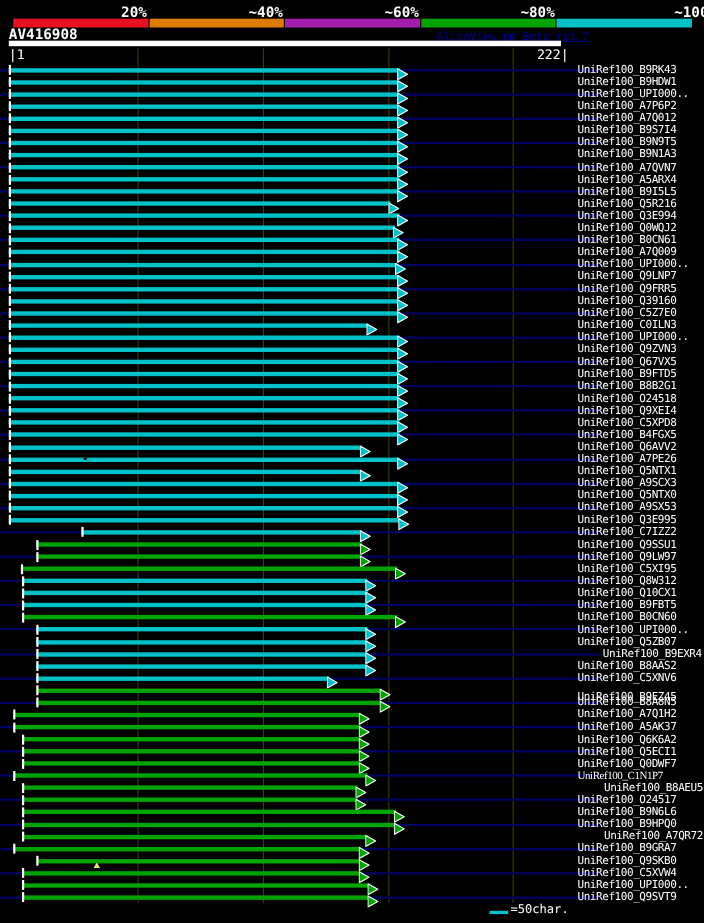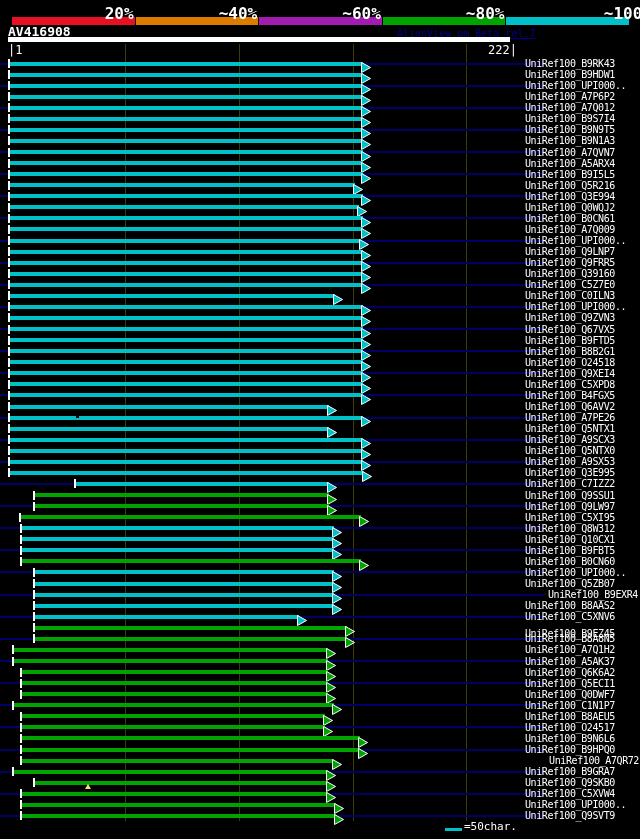--- a/index.html
+++ b/index.html
@@ -1,19 +1,19 @@
 <!DOCTYPE html>
 <html><head>
 <meta charset="utf-8">
 <style>
   html,body{margin:0;padding:0;background:#000;}
   #screen{position:relative;width:640px;height:839px;background:#000;overflow:hidden;
           font-family:"DejaVu Sans Mono","Liberation Mono",monospace;color:#fff;}
   .abs{position:absolute;}
-  .scale-label{font-weight:bold;font-size:16px;text-align:right;white-space:pre;}
+  .scale-label{font-weight:bold;font-size:13px;text-align:right;white-space:pre;}
   #query-name{left:8px;top:24px;font-weight:bold;font-size:13px;}
   #credit{left:397px;top:28px;font-size:10px;color:#000090;text-decoration:underline;white-space:pre;}
   #query-bar{left:8px;top:37px;width:502px;height:5px;background:#fff;}
   .axis-label{top:43px;font-size:12px;white-space:pre;}
   #axis-start{left:8px;}
   #axis-end{left:440px;width:77px;text-align:right;}
   #legend-left{left:8px;top:821px;font-size:11px;letter-spacing:-0.3px;white-space:pre;}
   #legend-scale-text{left:464px;top:820px;font-size:11px;white-space:pre;}
   #legend-swatch{left:445px;top:828px;width:17px;height:3px;}
   .hit-label{font-size:10px;line-height:11px;white-space:pre;letter-spacing:-0.4px;}
@@ -414,27 +414,27 @@
       <div class="abs" style="left: 326px; top: 688.705px; width: 10px; height: 11px;"><svg width="10" height="11" viewBox="0 0 10 11">
           <polygon points="0.5,0.5 9.5,5.5 0.5,10.5" fill="#00a300" stroke="#ffffff" stroke-width="1"></polygon>
         </svg></div>
       <div class="abs hit-label" style="left: 525px; top: 688.705px; width: 114px;">UniRef100_Q0DWF7</div>
       <div class="abs" style="left: 0px; top: 704.27px; width: 545px; height: 2px; background: rgb(0, 0, 102);"></div>
       <div class="abs" style="left: 12px; top: 703.27px; width: 322px; height: 4px; background: rgb(0, 163, 0);"></div>
       <div class="abs" style="left: 12px; top: 700.77px; width: 2px; height: 9px; background: rgb(255, 255, 255);"></div>
       <div class="abs" style="left: 332px; top: 699.77px; width: 10px; height: 11px;"><svg width="10" height="11" viewBox="0 0 10 11">
           <polygon points="0.5,0.5 9.5,5.5 0.5,10.5" fill="#00a300" stroke="#ffffff" stroke-width="1"></polygon>
         </svg></div>
-      <div class="abs hit-label" style="left: 525px; top: 699.77px; width: 114px;">UniRef100_C1N1P7</div>
+      <div class="abs hit-label" style="left: 525px; top: 699.77px; width: 114px; font-family: Liberation Serif, serif;">UniRef100_C1N1P7</div>
       <div class="abs" style="left: 20px; top: 714.335px; width: 305px; height: 4px; background: rgb(0, 163, 0);"></div>
       <div class="abs" style="left: 20px; top: 711.835px; width: 2px; height: 9px; background: rgb(255, 255, 255);"></div>
       <div class="abs" style="left: 323px; top: 710.835px; width: 10px; height: 11px;"><svg width="10" height="11" viewBox="0 0 10 11">
           <polygon points="0.5,0.5 9.5,5.5 0.5,10.5" fill="#00a300" stroke="#ffffff" stroke-width="1"></polygon>
         </svg></div>
-      <div class="abs hit-label" style="left: 525px; top: 710.835px; width: 114px;">UniRef100_B8AEU5</div>
+      <div class="abs hit-label" style="left: 525px; top: 710.835px; width: 114px; text-align: right;">UniRef100_B8AEU5</div>
       <div class="abs" style="left: 0px; top: 726.4px; width: 545px; height: 2px; background: rgb(0, 0, 102);"></div>
       <div class="abs" style="left: 20px; top: 725.4px; width: 305px; height: 4px; background: rgb(0, 163, 0);"></div>
       <div class="abs" style="left: 20px; top: 722.9px; width: 2px; height: 9px; background: rgb(255, 255, 255);"></div>
       <div class="abs" style="left: 323px; top: 721.9px; width: 10px; height: 11px;"><svg width="10" height="11" viewBox="0 0 10 11">
           <polygon points="0.5,0.5 9.5,5.5 0.5,10.5" fill="#00a300" stroke="#ffffff" stroke-width="1"></polygon>
         </svg></div>
       <div class="abs hit-label" style="left: 525px; top: 721.9px; width: 114px;">UniRef100_O24517</div>
       <div class="abs" style="left: 20px; top: 736.465px; width: 340px; height: 4px; background: rgb(0, 163, 0);"></div>
       <div class="abs" style="left: 20px; top: 733.965px; width: 2px; height: 9px; background: rgb(255, 255, 255);"></div>
       <div class="abs" style="left: 358px; top: 732.965px; width: 10px; height: 11px;"><svg width="10" height="11" viewBox="0 0 10 11">

